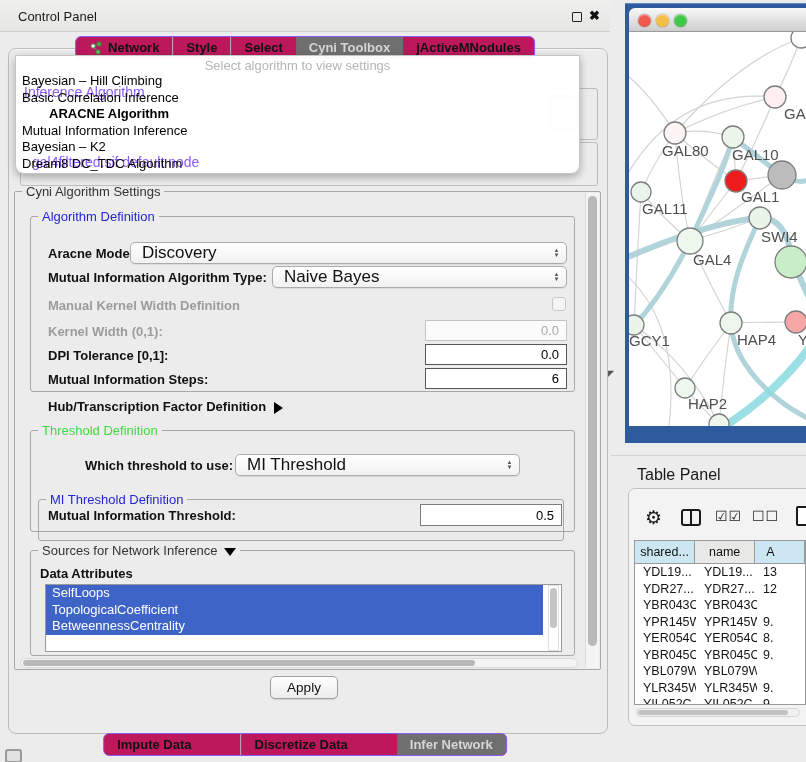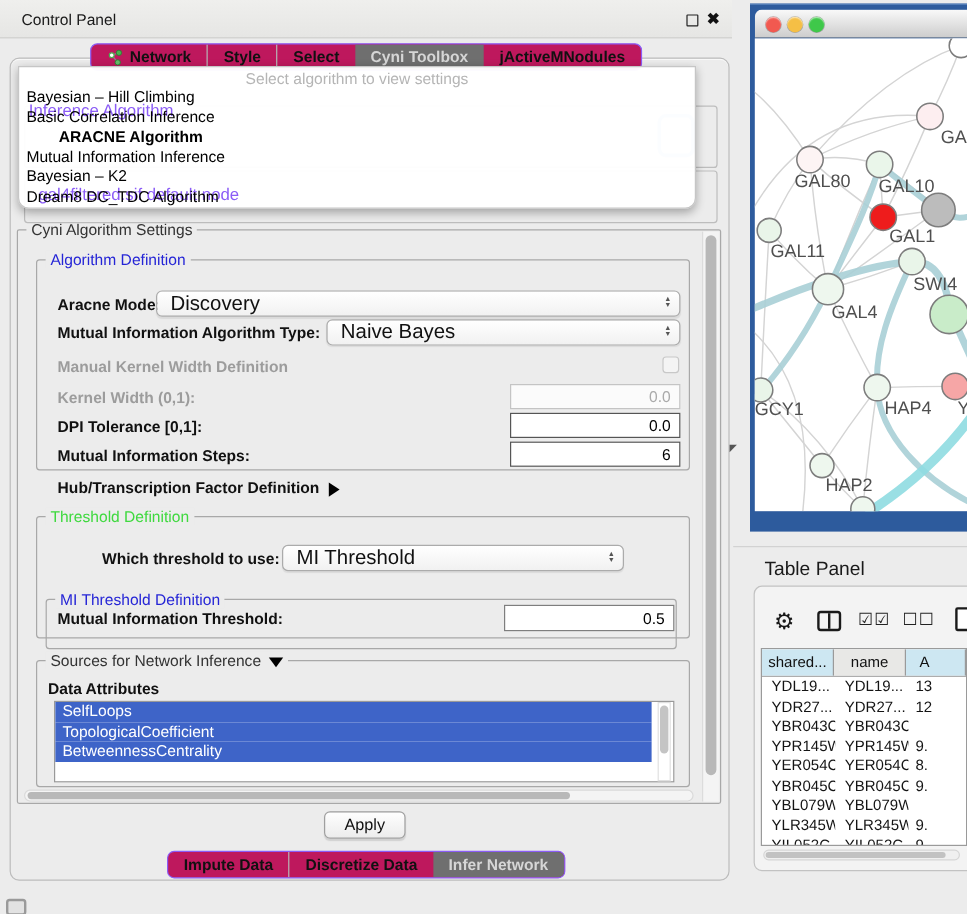--- a/index.html
+++ b/index.html
@@ -12,21 +12,21 @@
 .cp-title { position:absolute; left:18px; top:9px; font-size:13px; color:#1a1a1a; }
 .float-btn { position:absolute; left:572px; top:12px; width:10px; height:10px; border:1.5px solid #222; border-radius:1px; }
 .close-btn { position:absolute; left:589px; top:8px; font-size:13px; font-weight:bold; color:#111; }
 
 
 .tabbar { display:flex; align-items:stretch; border:1px solid #8b5cf6; border-radius:6px; background:#be185d; overflow:hidden; height:23px; }
 .tab { padding:0 13px; line-height:22px; font-size:13px; font-weight:bold; color:#111; white-space:nowrap; display:flex; align-items:center; gap:5px; }
 .tab:not(.selected)+.tab:not(.selected) { border-left:1px solid #b6b6b6; }
 .tab.selected { background:#6f6f6f; color:#d6d6d6; }
 #top-tabs { position:absolute; left:50%; transform:translateX(-50%); top:36px; }
-#bottom-tabs { position:absolute; left:50%; transform:translateX(-50%); top:709px; }
+#bottom-tabs { position:absolute; left:50%; transform:translateX(-50%); top:733px;gap:36px; }
 .cp-wrap { position:absolute; left:0; top:0; width:610px; height:762px; }
 
 
 .outer-panel { left:8px; top:48px; width:600px; height:686px; border:1px solid #bcbcbc; border-radius:8px; background:#ececec; box-shadow:inset 0 1px 0 #f8f8f8; }
 
 
 .dropdown { left:15px; top:55px; width:565px; height:119px; background:rgba(255,255,255,0.97); border:1px solid #c6c6c6; border-radius:0 0 9px 9px; box-shadow:0 3px 8px rgba(0,0,0,0.3); z-index:50; }
 .dd-header { position:absolute; left:0; top:2px; width:100%; text-align:center; color:#b5b5b5; font-size:13px; }
 .dd-items { position:absolute; left:4px; top:17px; right:4px; }
 .dd-item { height:16.6px; line-height:16.6px; font-size:13px; color:#000; padding-left:2px; white-space:nowrap; }

